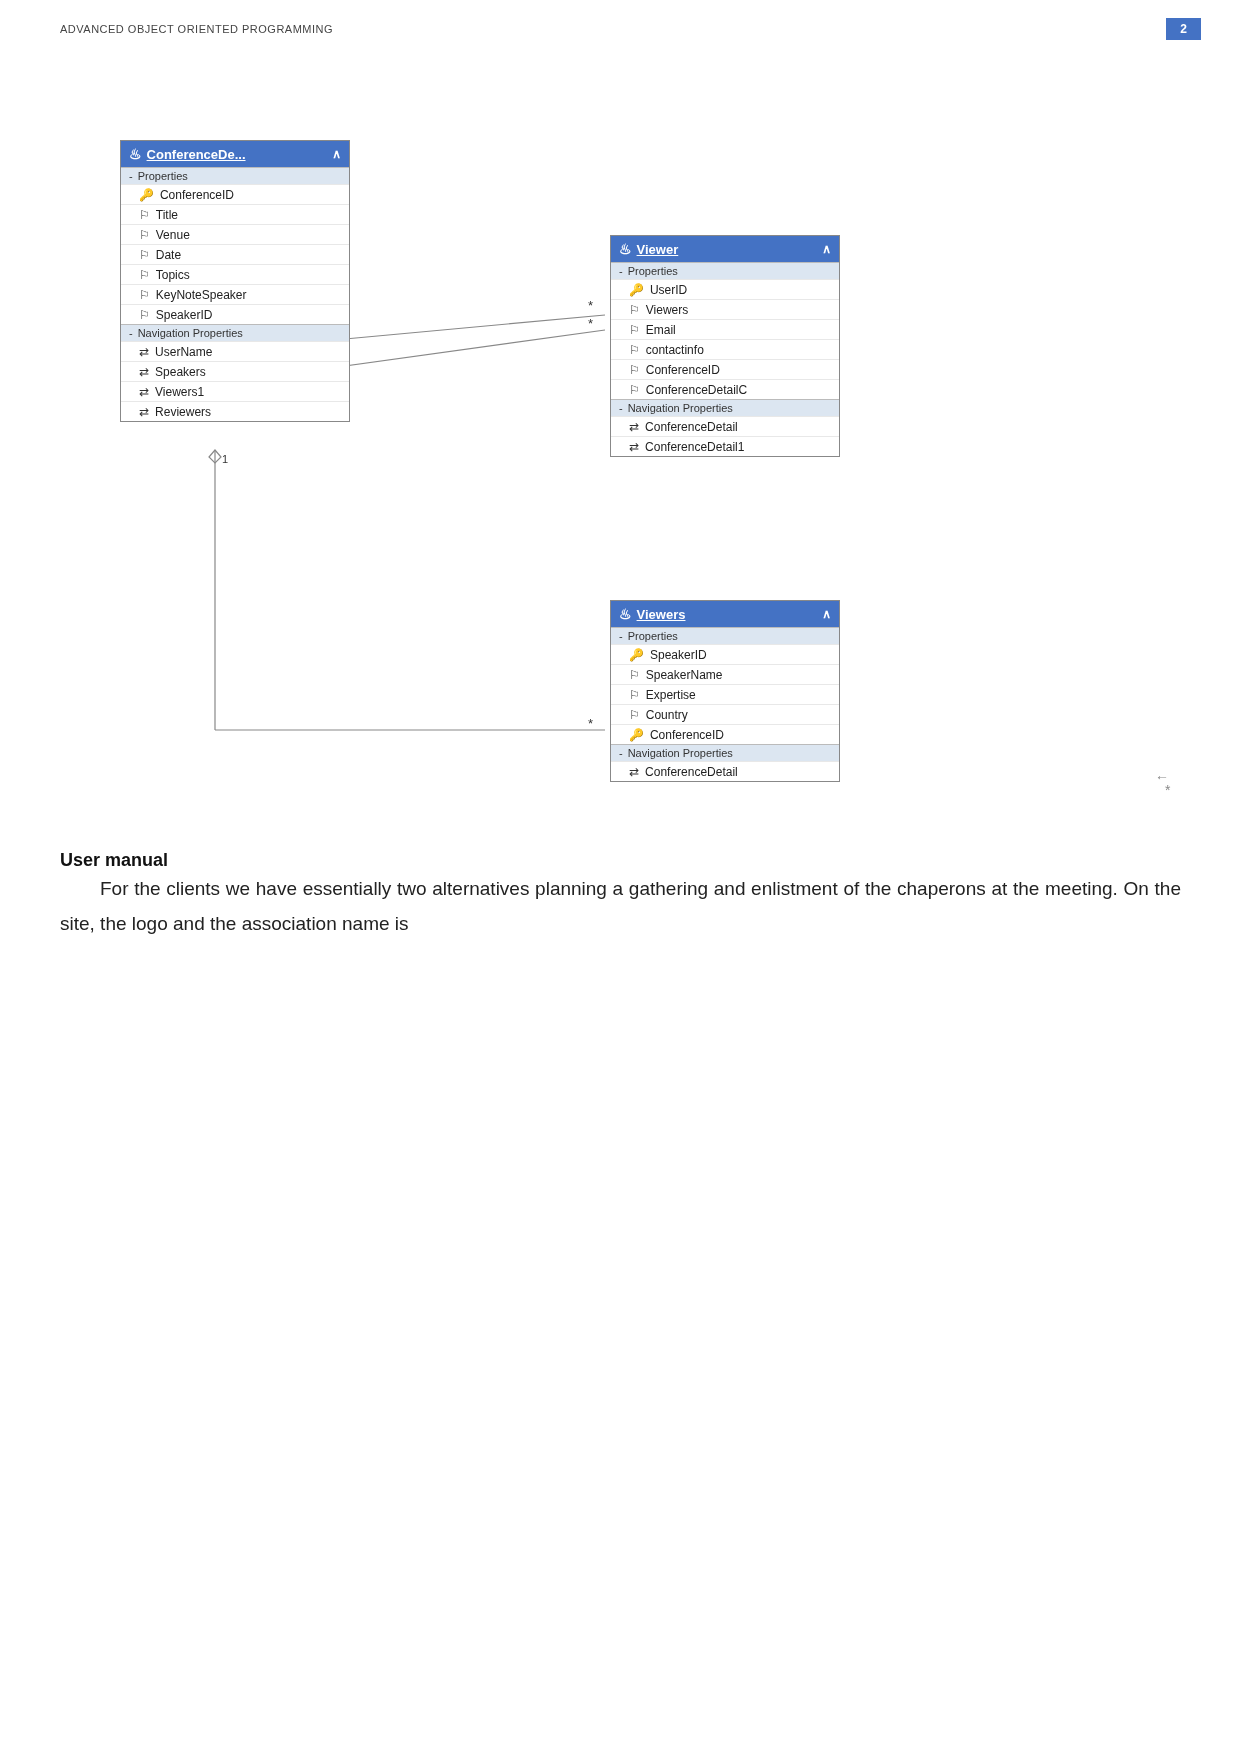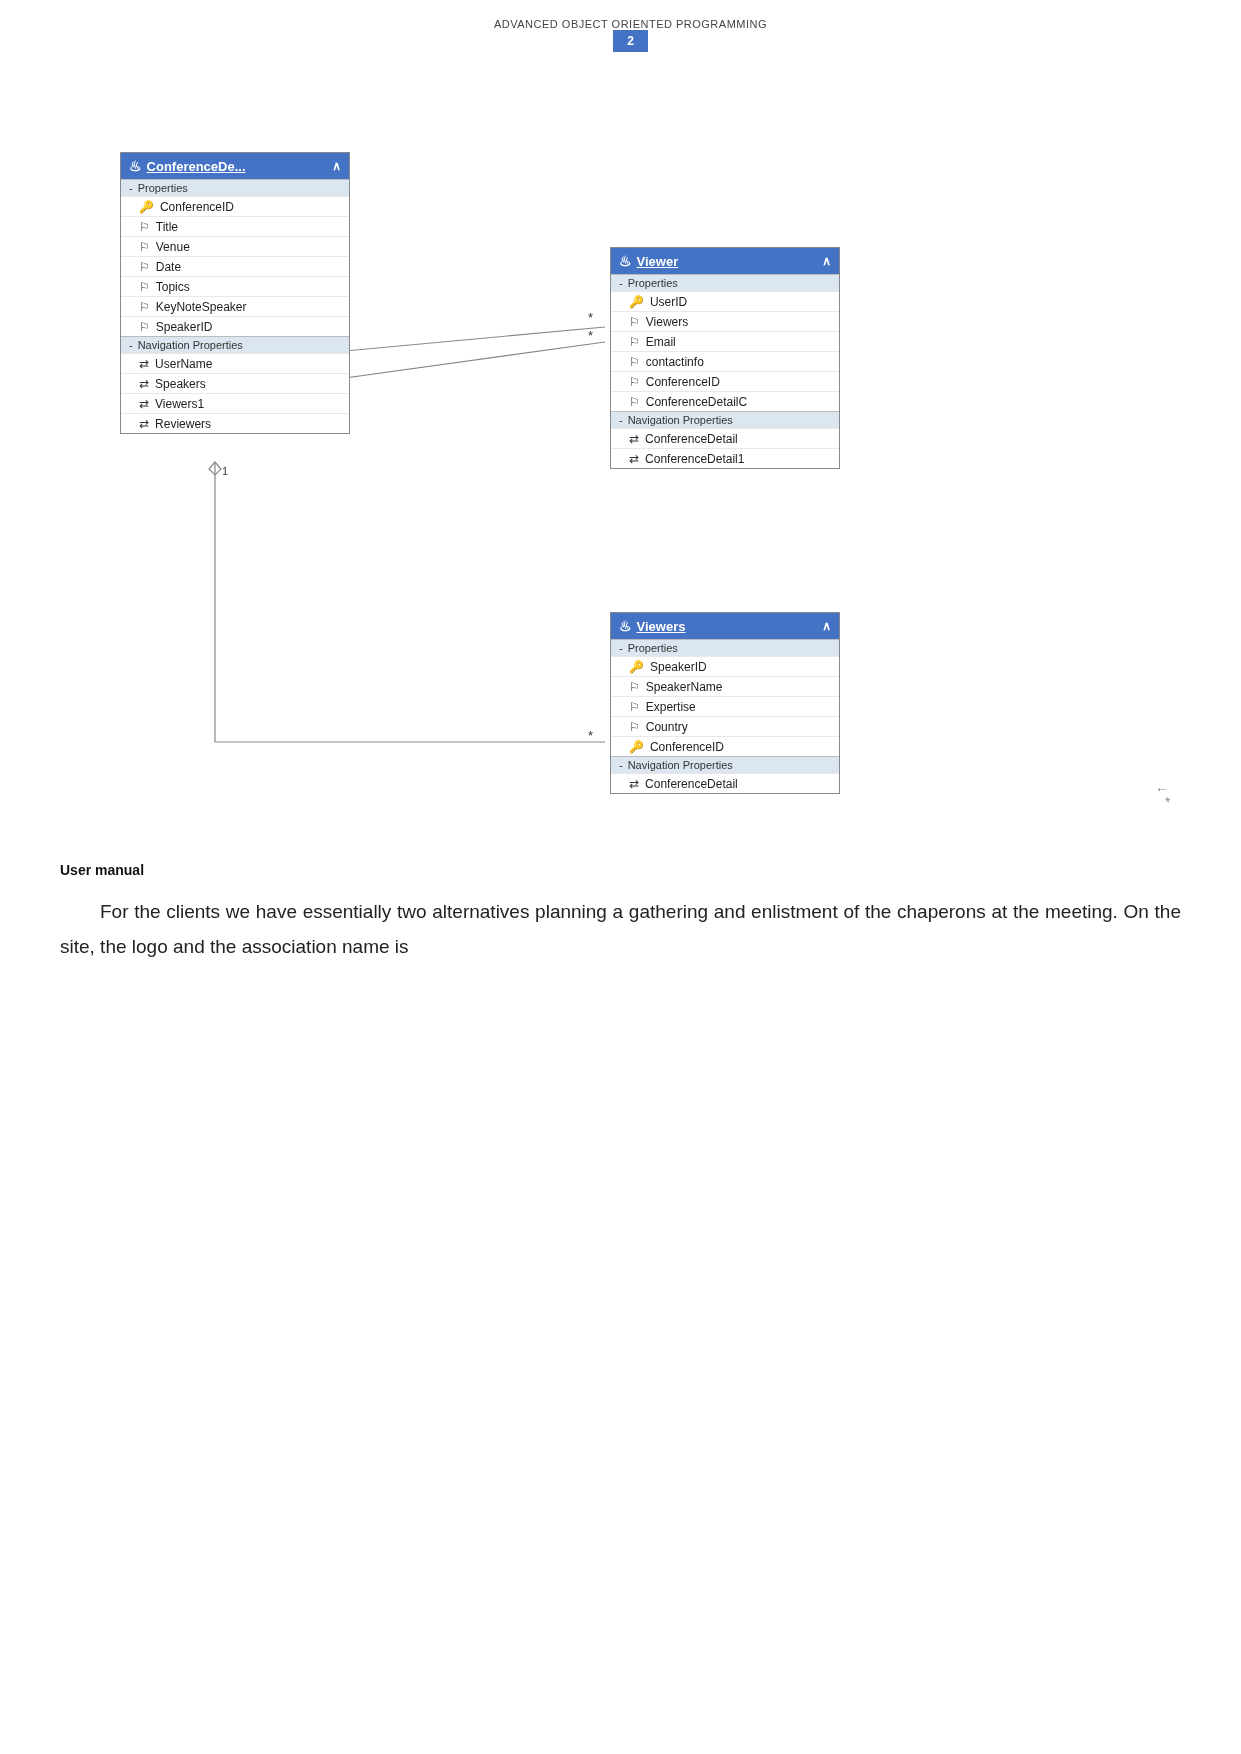--- a/index.html
+++ b/index.html
@@ -13,21 +13,20 @@
       position: relative;
     }
 
     
     .page-header {
       display: flex;
       justify-content: space-between;
       align-items: center;
       padding: 18px 40px 10px 60px;
       border-bottom: none;
-      flex-direction: column;
     }
     .page-header-title {
       font-size: 11px;
       font-weight: normal;
       color: #444;
       letter-spacing: 0.5px;
     }
     .page-number {
       background: #4472C4;
       color: #fff;
@@ -127,24 +126,24 @@
       width: 100%;
       height: 100%;
       pointer-events: none;
     }
 
     
     .text-section {
       padding: 20px 60px 40px 60px;
     }
     .section-title {
-      font-size: 14px;
+      font-size: 18px;
       font-weight: bold;
       color: #111;
-      margin-bottom: 16px;
+      margin-bottom: 0;
     }
     .section-para {
       font-size: 19px;
       line-height: 1.85;
       color: #222;
       text-align: justify;
       margin-bottom: 12px;
       text-indent: 40px;
     }
   </style>

